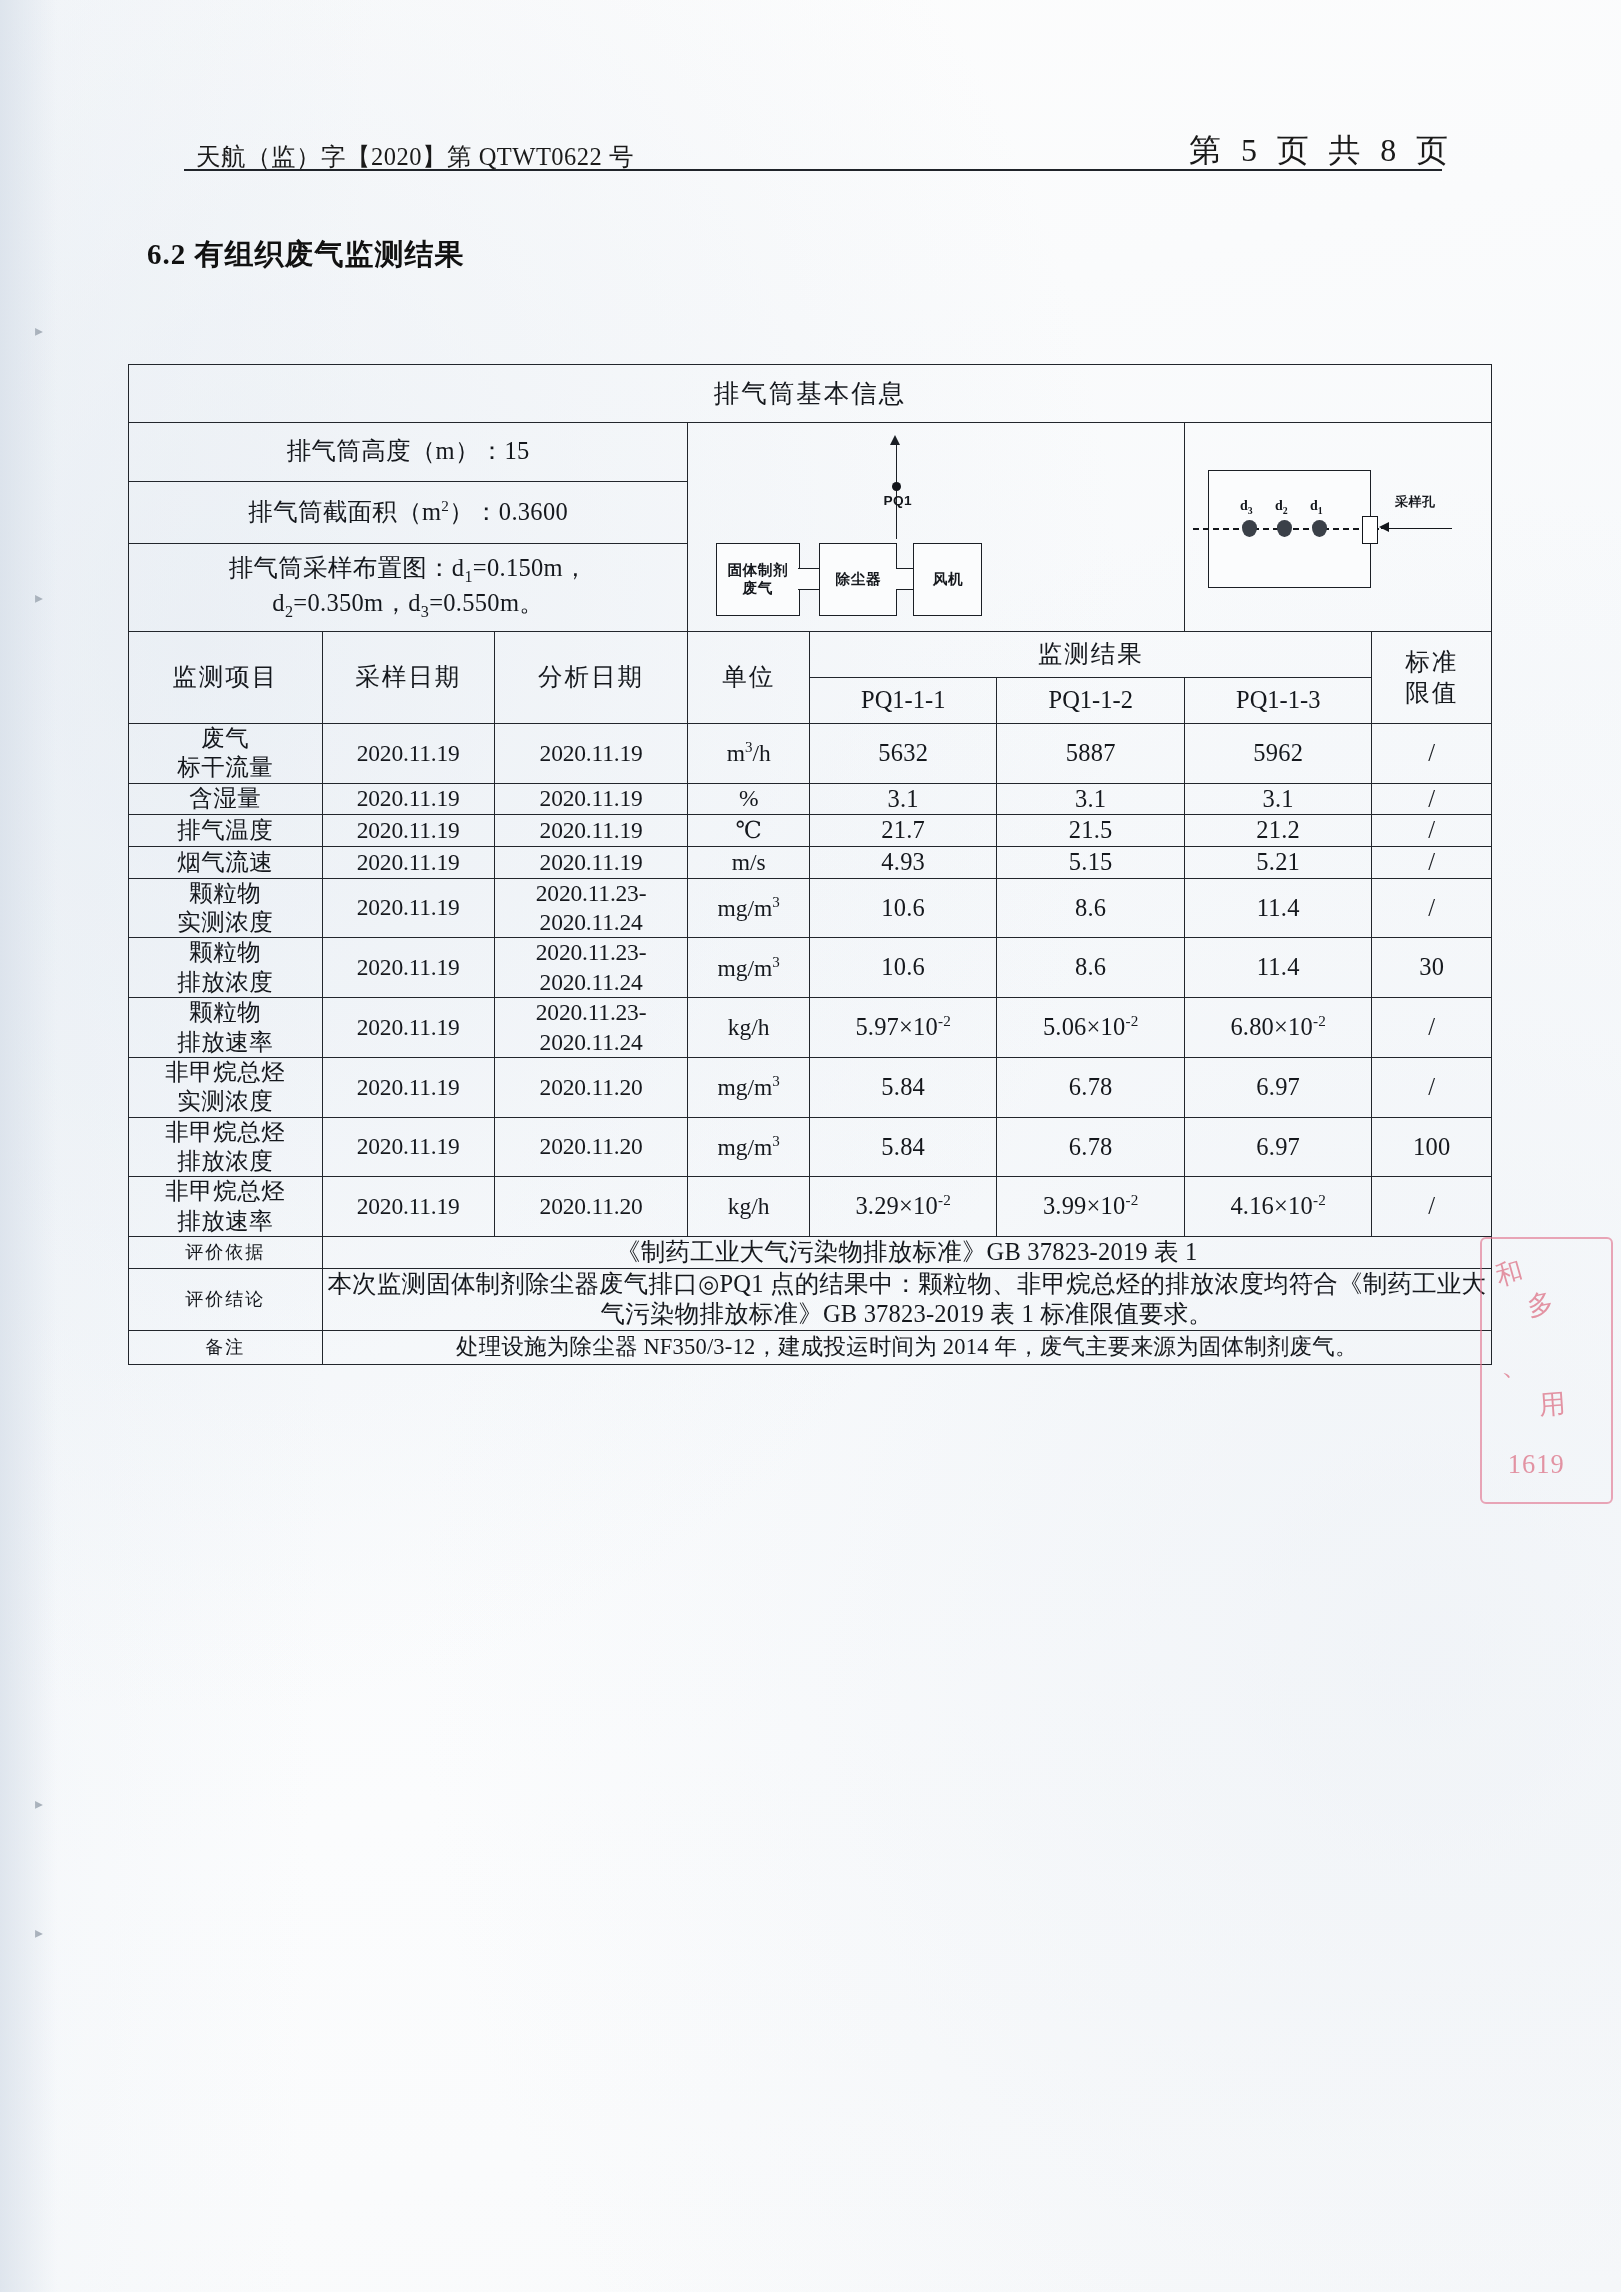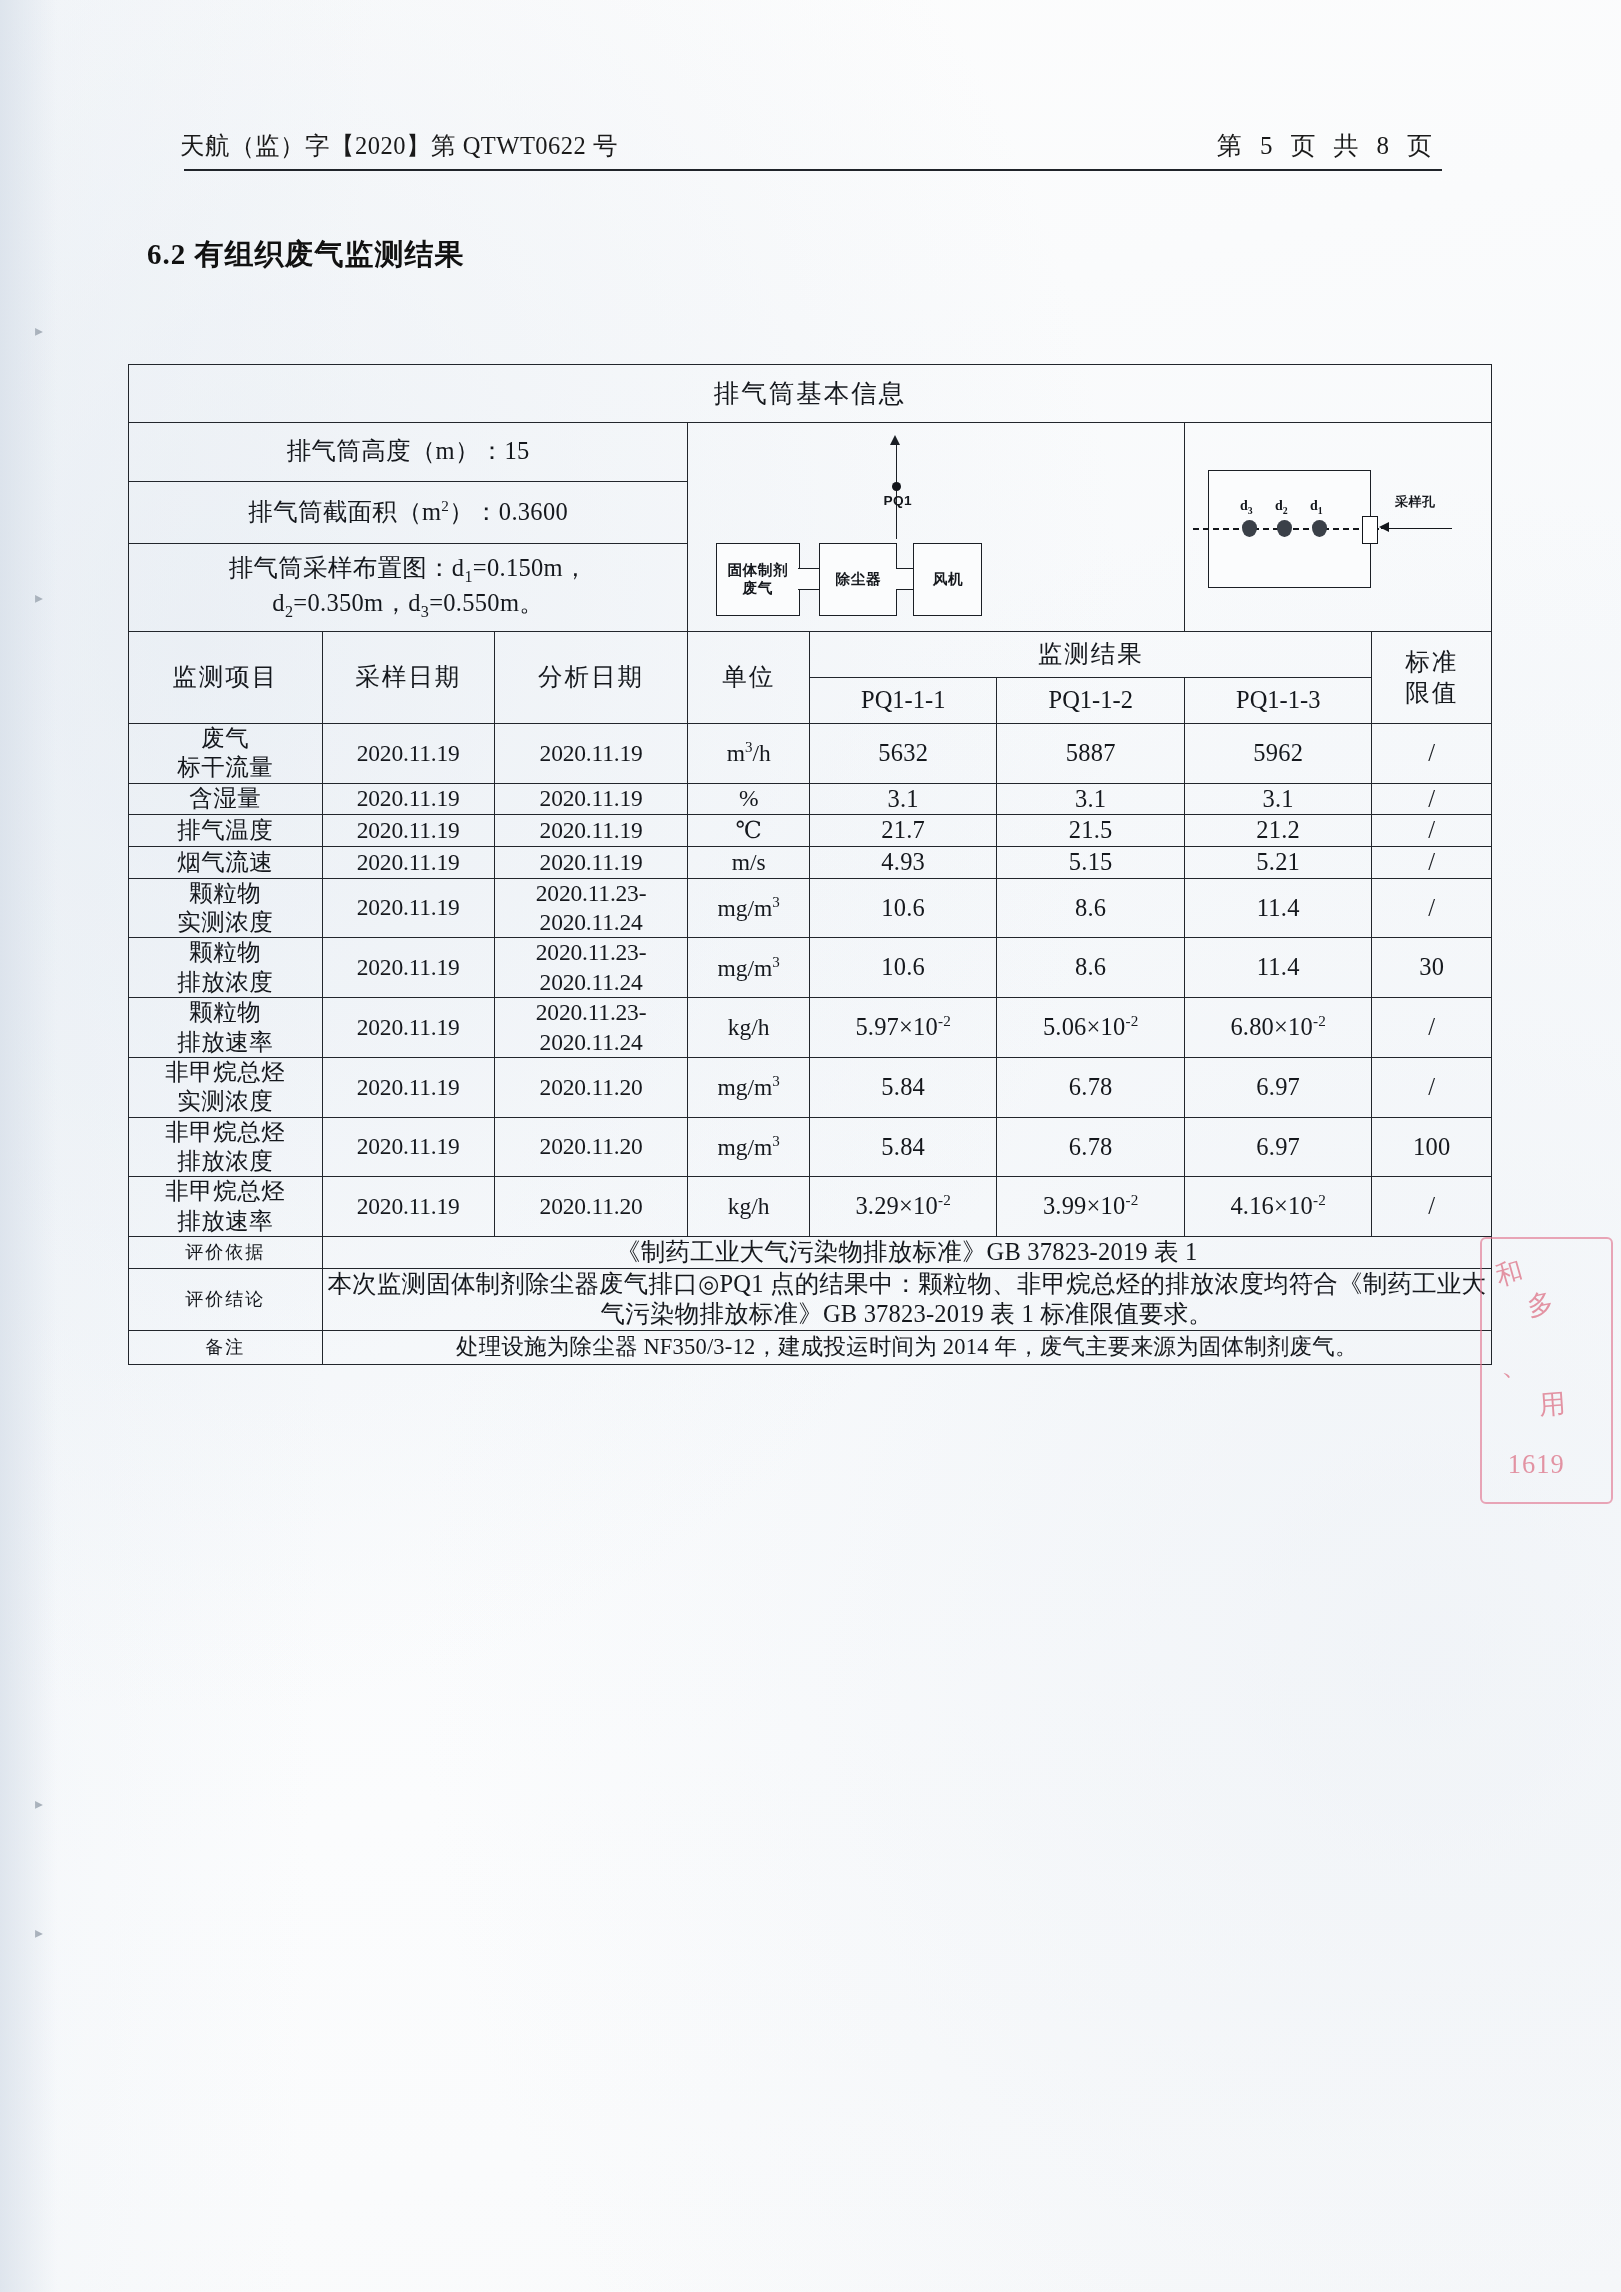--- a/index.html
+++ b/index.html
@@ -35,30 +35,30 @@
     position: absolute;
     left: 0; top: 0; bottom: 0;
     width: 57px;
     background: linear-gradient(90deg, rgba(215,223,233,.75) 0%, rgba(255,255,255,0) 100%);
     pointer-events: none;
   }
 
   
   .hdr {
     position: absolute;
-    left: 180px;
+    left: 196px;
     top: 129px;
     width: 1258px;
     display: flex;
     justify-content: space-between;
     align-items: flex-end;
     font-size: 24.5px;
     letter-spacing: 0.5px;
   }
-  .hdr-right { letter-spacing: 5.9px; font-size: 25px; }
+  .hdr-right { letter-spacing: 5.9px; font-size: 32px; }
   .hdr-rule {
     position: absolute;
     left: 184px;
     top: 169px;
     width: 1258px;
     height: 0;
     border-top: 2.2px solid #20242a;
   }
 
   

